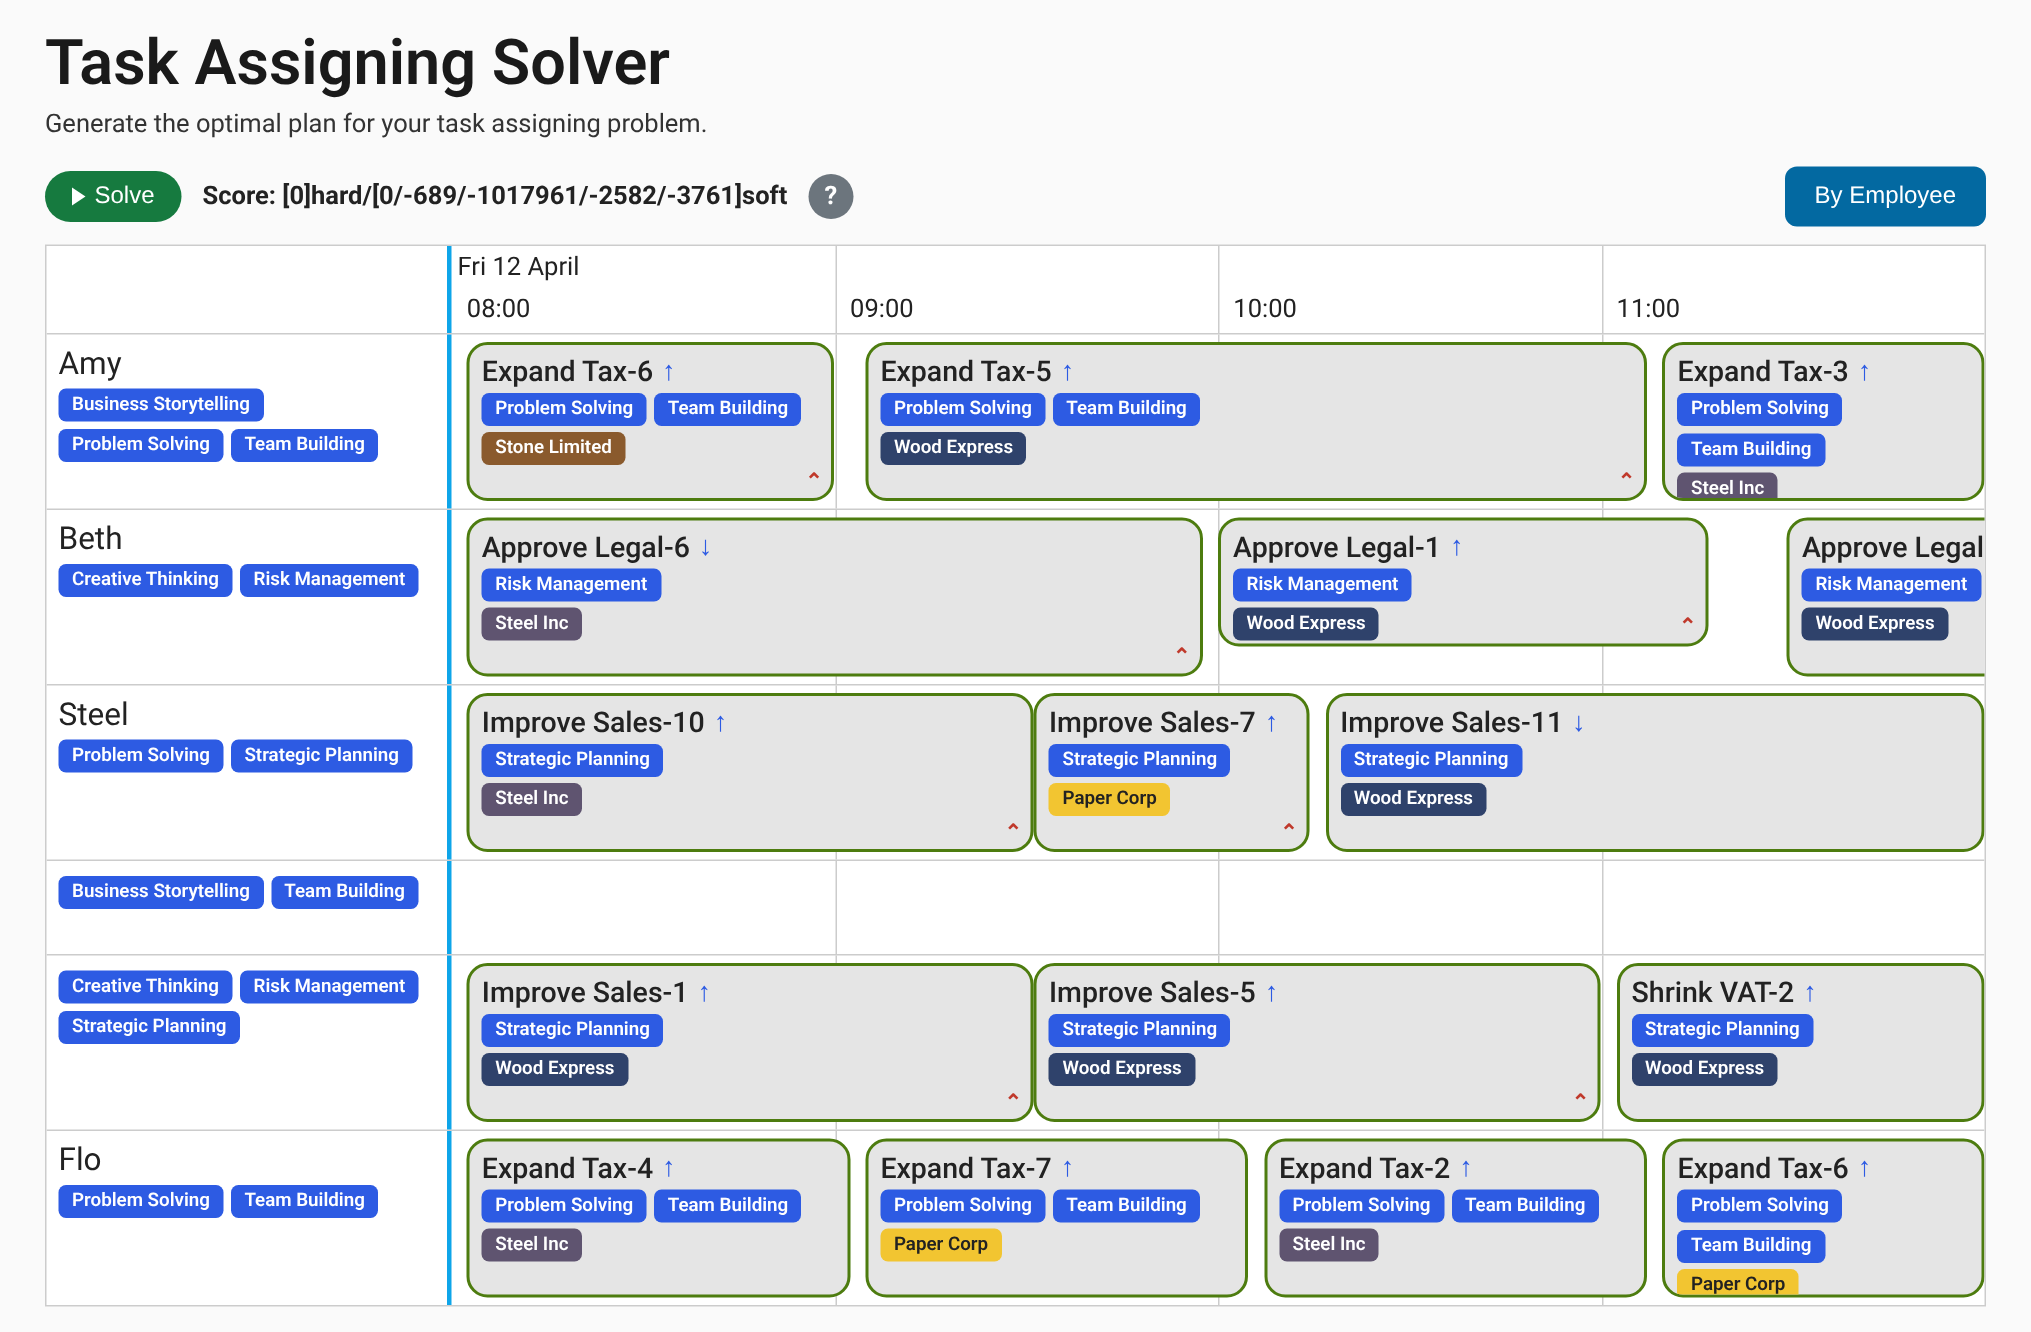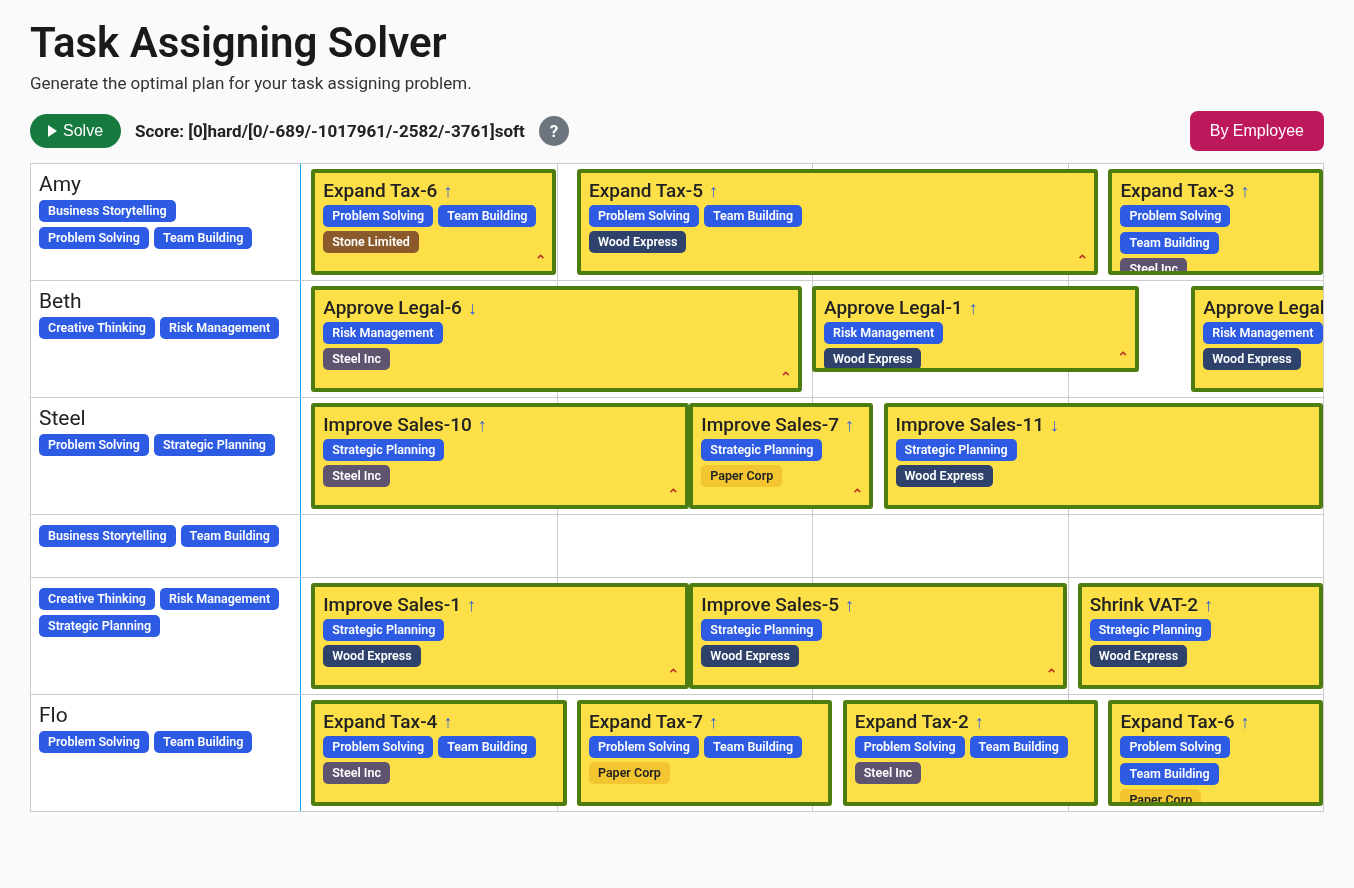--- a/index.html
+++ b/index.html
@@ -59,39 +59,39 @@
     color: #fff;
     font-weight: 700;
     font-size: 17px;
     display: inline-flex;
     align-items: center;
     justify-content: center;
     cursor: pointer;
   }
   .spacer { flex: 1; }
   .btn-byemp {
-    background: #be185d;
+    background: #0369a1;
     color: #fff;
     font-weight: 500;
     border-radius: 8px;
     padding: 11px 20px;
   }
   
   .schedule {
     margin-top: 12px;
     border: 1px solid #ccc;
     background: #fff;
     overflow: hidden;
   }
   .sched-row { display: flex; border-bottom: 1px solid #ccc; }
   .sched-row:last-child { border-bottom: none; }
   .emp-col {
     width: 270px;
     flex: 0 0 270px;
-    border-right: 1px solid #0ea5e9;
+    border-right: 3px solid #0ea5e9;
     padding: 8px 10px 10px 8px;
   }
   .emp-name {
     font-size: 21px;
     font-weight: 400;
     color: #222;
     margin-bottom: 4px;
   }
   .pill-row {
     display: flex;
@@ -132,23 +132,23 @@
   }
   .time-label {
     position: absolute;
     top: 32px;
     font-size: 17px;
     color: #222;
   }
   .task {
     position: absolute;
     top: 5px;
-    background: #fde047;
-    border: 4px solid #4d7c0f;
-    border-radius: 3px;
+    background: #e5e5e5;
+    border: 2px solid #4d7c0f;
+    border-radius: 14px;
     padding: 6px 8px 4px 8px;
     overflow: hidden;
   }
   .task-title {
     font-size: 19px;
     font-weight: 500;
     color: #222;
     display: flex;
     align-items: center;
     gap: 6px;
@@ -181,20 +181,34 @@
     <span class="tri"></span>
     <span>Solve</span>
   </button>
   <span class="score">Score: [0]hard/[0/-689/-1017961/-2582/-3761]soft</span>
   <span class="help">?</span>
   <span class="spacer"></span>
   <button class="btn btn-byemp">By Employee</button>
 </div>
 
 <div class="schedule" id="schedule">
+    <div class="sched-row header-row">
+      <div class="emp-col"></div>
+      <div class="tl">
+        <span class="date-label">Fri 12 April</span>
+        <span class="time-label" style="left: 1%;">08:00</span>
+        <span class="time-label" style="left: 26%;">09:00</span>
+        <span class="time-label" style="left: 51%;">10:00</span>
+        <span class="time-label" style="left: 76%;">11:00</span>
+        <div class="vgrid" style="left: 25%;"></div>
+        <div class="vgrid" style="left: 50%;"></div>
+        <div class="vgrid" style="left: 75%;"></div>
+        <div class="vgrid" style="left: 100%;"></div>
+      </div>
+    </div>
     <div class="sched-row">
       <div class="emp-col">
         <div class="emp-name">Amy</div>
         <div class="pill-row">
           <span class="pill pill-blue">Business Storytelling</span>
           <span class="pill pill-blue">Problem Solving</span>
           <span class="pill pill-blue">Team Building</span>
         </div>
       </div>
       <div class="tl" style="min-height: 116px;">

